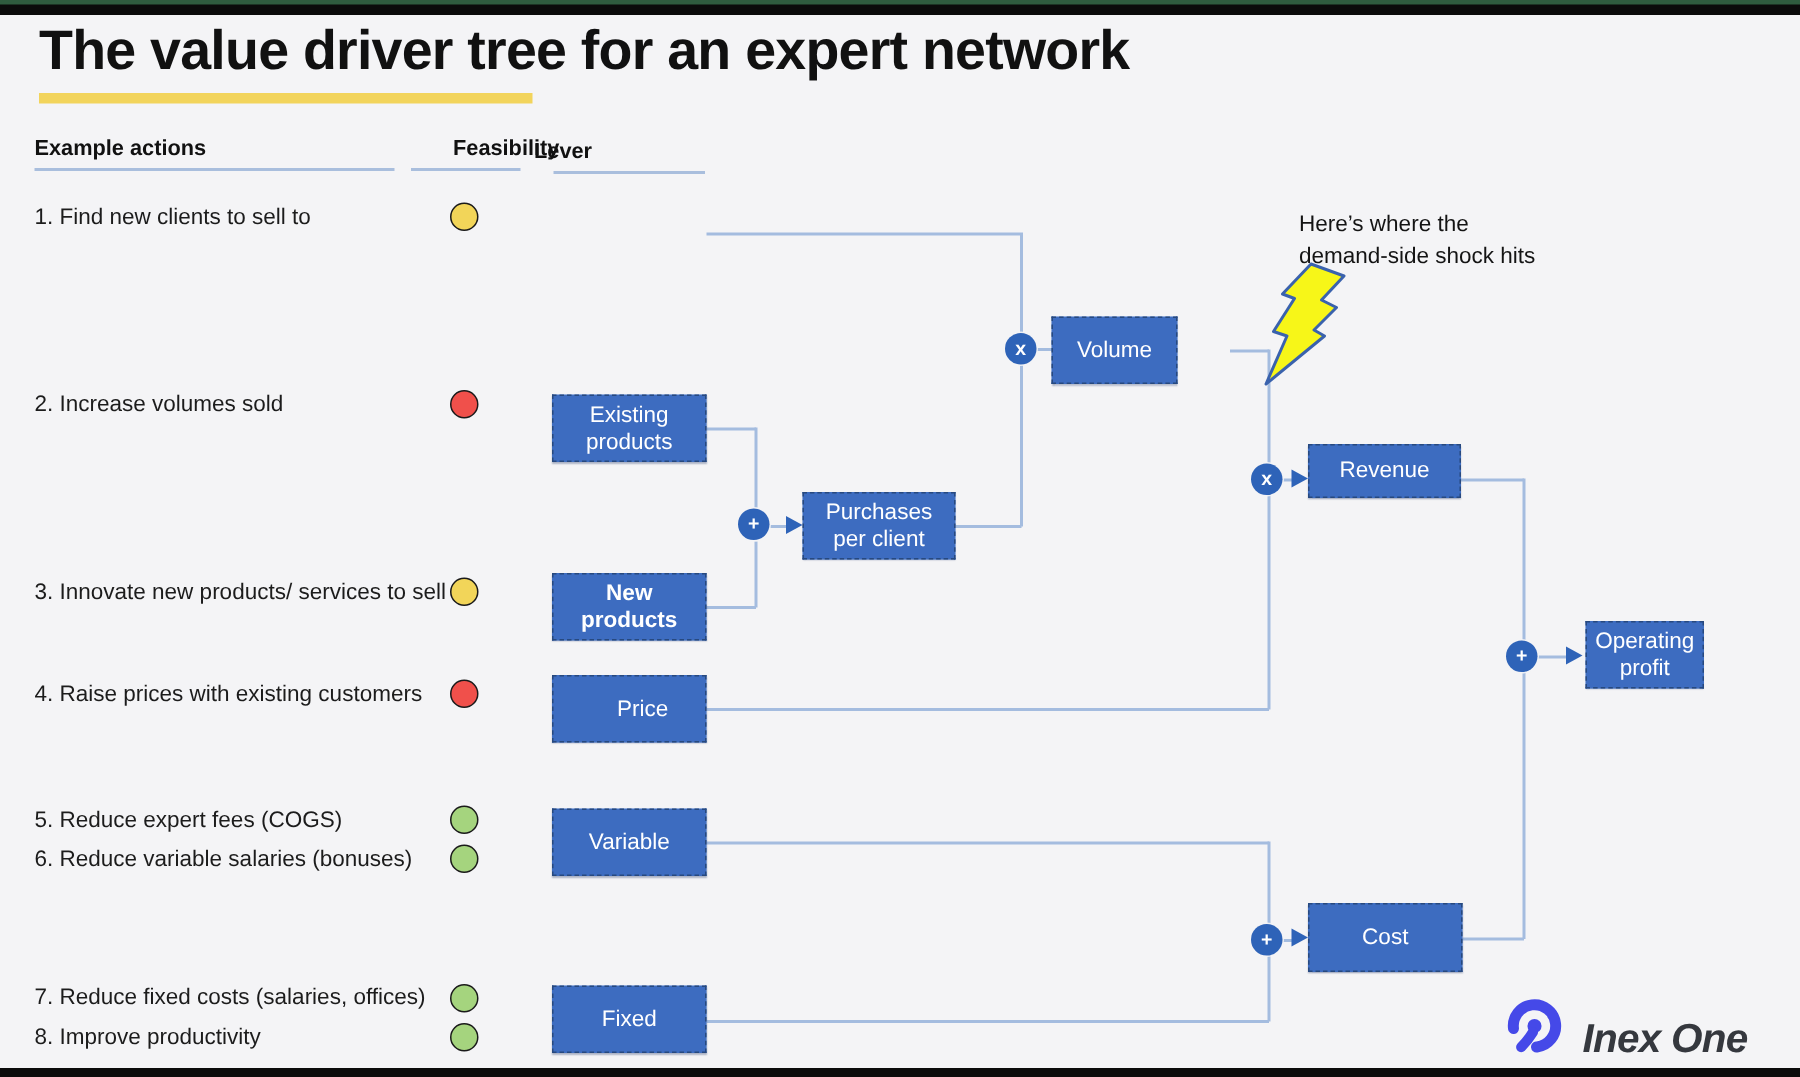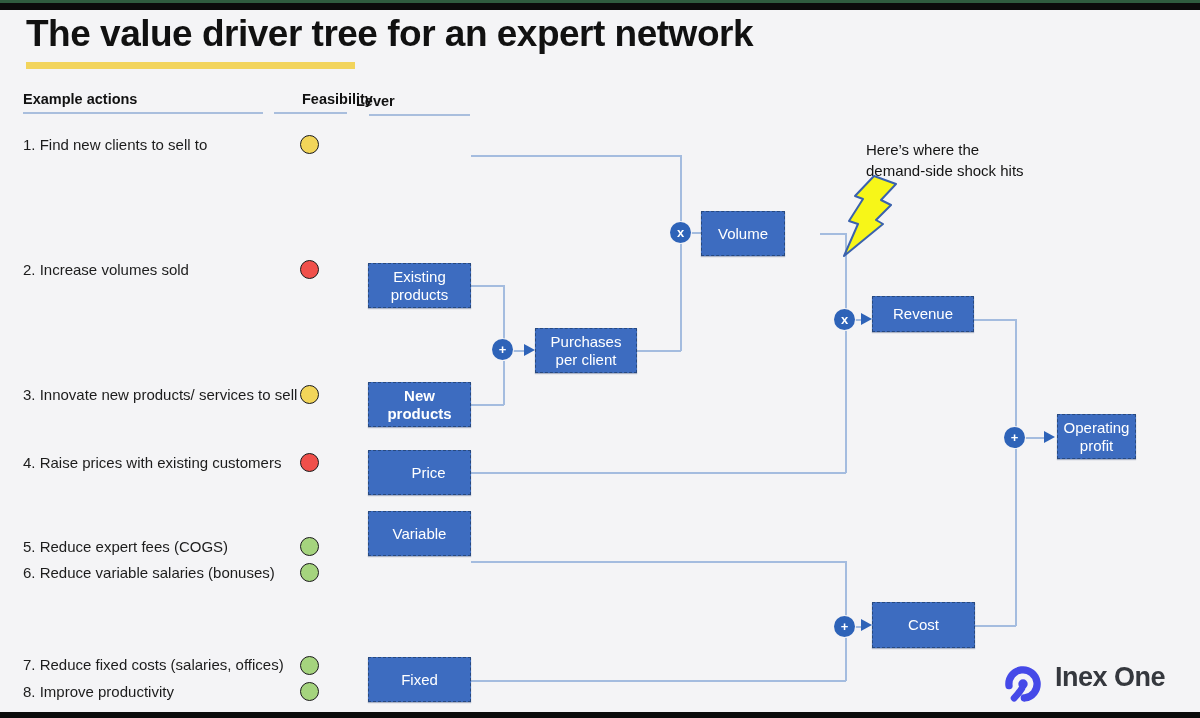--- a/index.html
+++ b/index.html
@@ -35,21 +35,21 @@
     display:flex;align-items:center;justify-content:center;text-align:center;
     font-size:15px;line-height:18px;padding:2px 6px;
     box-shadow:0 1px 1px rgba(40,60,110,0.35);
   }
   .n-clients{left:368px;top:133px;}
   .n-existing{left:368px;top:263px;}
   .n-new{left:368px;top:382px;font-weight:bold;}
   .n-purchases{left:535px;top:328px;width:102px;}
   .n-volume{left:701px;top:211px;width:84px;}
   .n-price{left:368px;top:450px;padding-left:24px;}
-  .n-variable{left:368px;top:511px;}
+  .n-variable{left:368px;top:539px;}
   .n-fixed{left:368px;top:657px;}
   .n-revenue{left:872px;top:296px;width:102px;height:36px;}
   .n-cost{left:872px;top:602px;height:46px;}
   .n-profit{left:1057px;top:414px;width:79px;}
   .hline,.vline{position:absolute;background:#a4bcdf;}
   .hline{height:1.5px;}
   .vline{width:1.5px;}
   .op{
     position:absolute;width:21px;height:21px;border-radius:50%;background:#2e63b8;
     color:#fff;display:flex;align-items:center;justify-content:center;
@@ -62,21 +62,21 @@
   .op-plus2{left:834px;top:616px;}
   .op-plus3{left:1004px;top:427px;}
   .arrow{position:absolute;width:0;height:0;border-top:6px solid transparent;border-bottom:6px solid transparent;border-left:11px solid #2e63b8;}
   .ar1{left:524px;top:344px;}
   .ar2{left:706px;top:226px;}
   .ar3{left:861px;top:313px;}
   .ar4{left:861px;top:619px;}
   .ar5{left:1044px;top:431px;}
   .annotation{position:absolute;left:866px;top:139px;font-size:15px;line-height:21px;color:#141414;}
   .bolt{position:absolute;left:836px;top:174px;}
-  .logo{position:absolute;left:1000px;top:662px;display:flex;align-items:flex-start;}
+  .logo{position:absolute;left:1000px;top:662px;display:flex;align-items:flex-end;font-style:italic;}
   .logo-text{font-size:27px;font-weight:800;letter-spacing:-0.5px;color:#35383e;margin-left:9px;white-space:nowrap;}
 </style>
 </head>
 <body>
 
 <div class="canvas">
 
   <div class="bar-top"></div>
   <div class="bar-bottom"></div>
 

